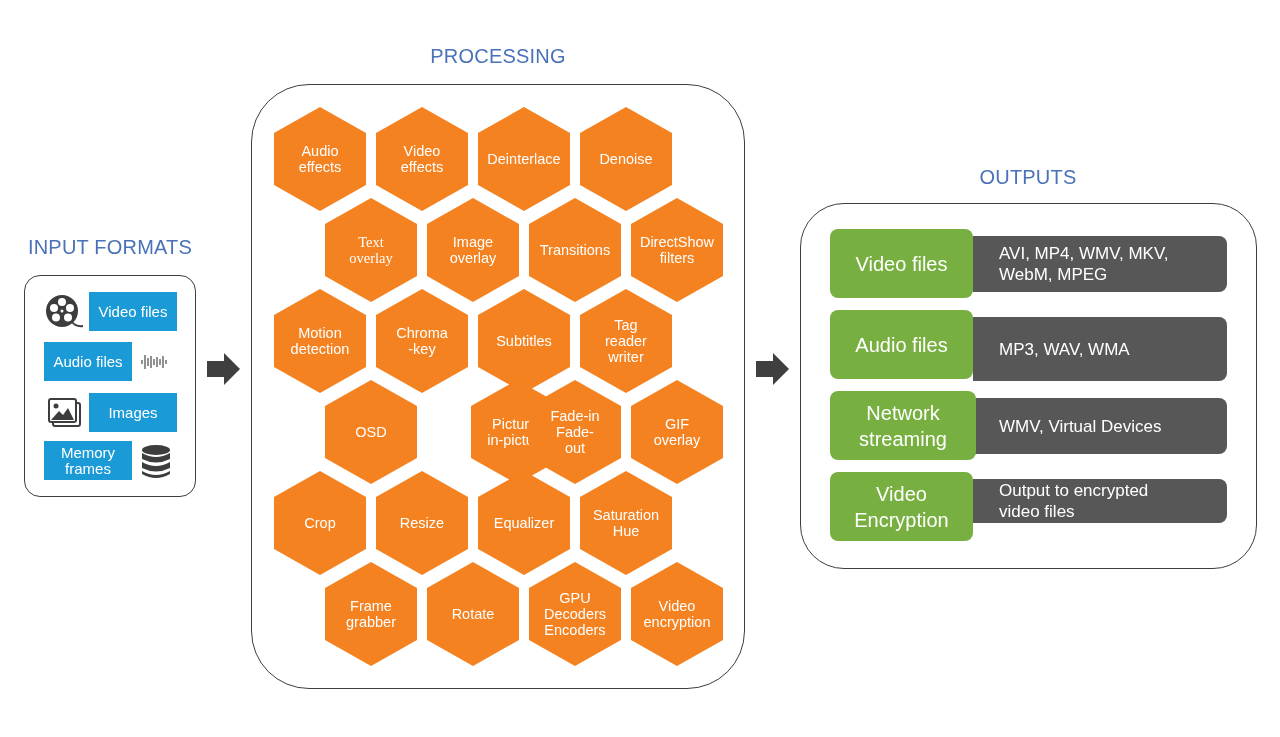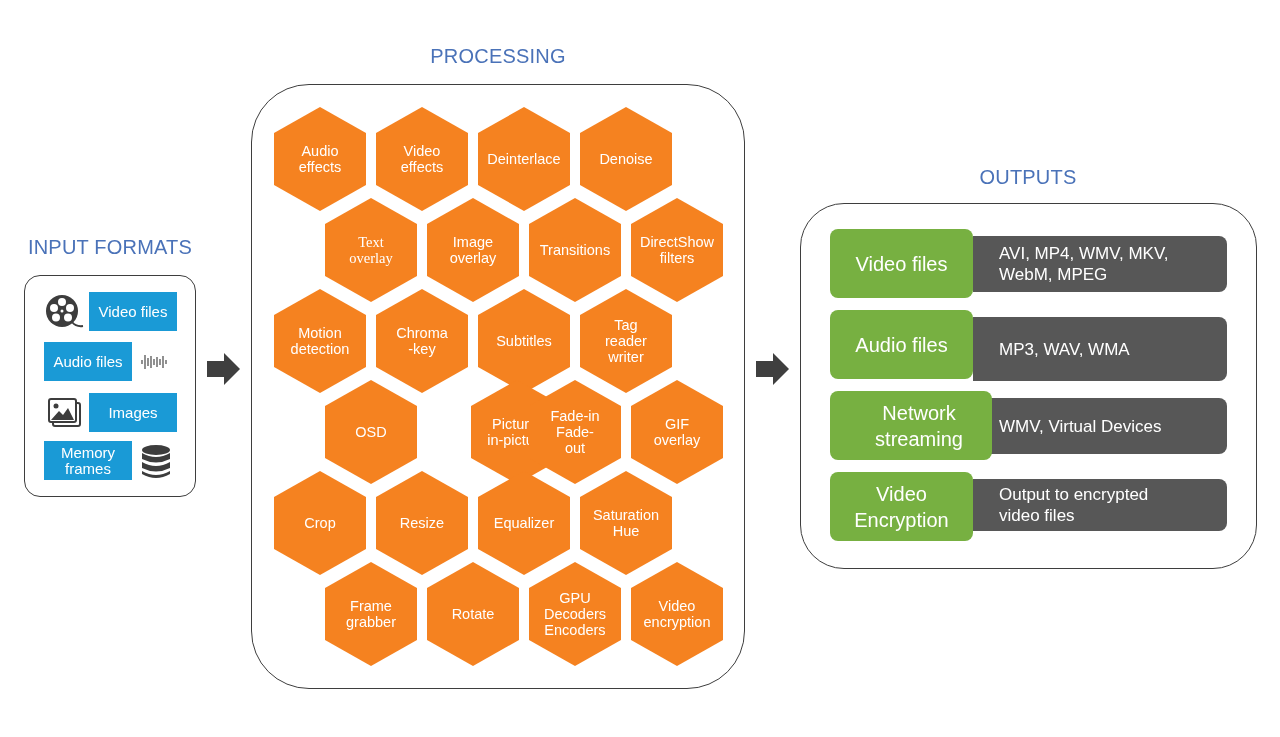--- a/index.html
+++ b/index.html
@@ -150,20 +150,20 @@
 </svg>
 
 <div class="frame" style="left:800px; top:203px; width:457px; height:366px; border-radius:44px;"></div>
 
 <div id="out-layer">
     <div class="out-label" style="left: 830px; top: 229px; width: 143px; height: 69px;">Video files</div>
     <div class="out-desc" style="left: 973px; top: 236px; width: 254px; height: 56px;">AVI, MP4, WMV, MKV,
 WebM, MPEG</div>
     <div class="out-label" style="left: 830px; top: 310px; width: 143px; height: 69px;">Audio files</div>
     <div class="out-desc" style="left: 973px; top: 317px; width: 254px; height: 64px;">MP3,  WAV, WMA</div>
-    <div class="out-label" style="left: 830px; top: 391px; width: 146px; height: 69px; padding-left: 16px;">Network
+    <div class="out-label" style="left: 830px; top: 391px; width: 146px; height: 69px;">Network
 streaming</div>
     <div class="out-desc" style="left: 973px; top: 398px; width: 254px; height: 56px;">WMV, Virtual Devices</div>
     <div class="out-label" style="left: 830px; top: 472px; width: 143px; height: 69px;">Video
 Encryption</div>
-    <div class="out-desc" style="left: 973px; top: 479px; width: 254px; height: 52px;">Output to encrypted
+    <div class="out-desc" style="left: 973px; top: 479px; width: 254px; height: 44px;">Output to encrypted
 video files</div>
   </div>
 
 </body></html>

